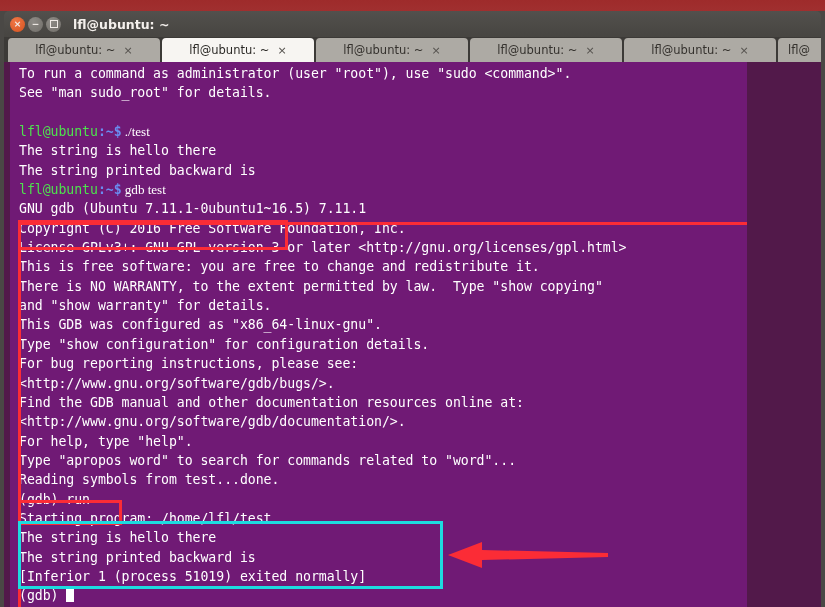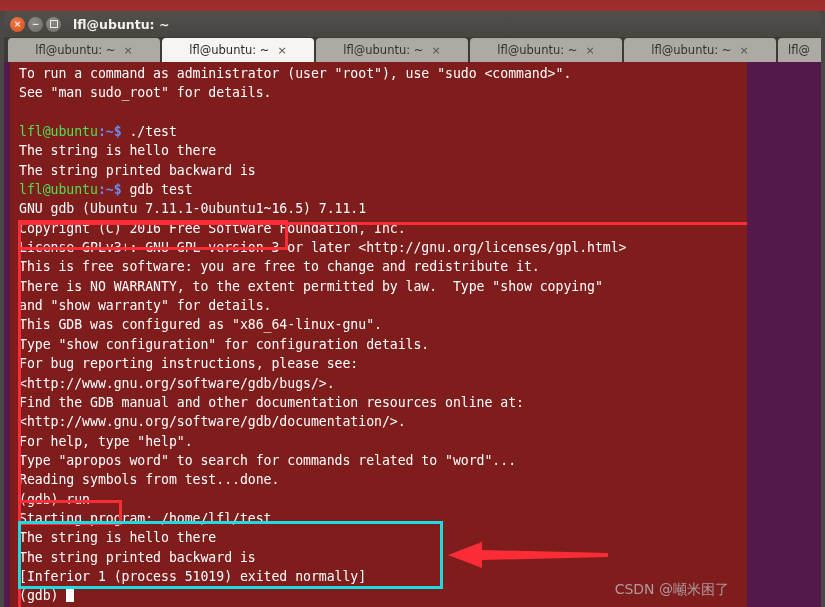--- a/index.html
+++ b/index.html
@@ -126,38 +126,38 @@
     position: relative;
     height: 545px;
     background: #52194a;
     padding-left: 6px;
     box-sizing: border-box;
   }
   .term {
     position: relative;
     width: 737px;
     height: 545px;
-    background: #7f1d1d;
+    background: #701a75;
     overflow: hidden;
   }
   .term-lines {
     position: absolute;
     left: 9px;
     top: 2px;
     font-family: "DejaVu Sans Mono", monospace;
     font-size: 13.2px;
     line-height: 19.35px;
     color: #ffffff;
     white-space: pre;
     letter-spacing: -0.05px;
   }
   .ln { height: 19.35px; }
   .c-user { color: #4ee24e; font-weight: normal; }
   .c-path { color: #6a8cf0; font-weight: bold; }
-  .c-white { color: #ffffff; }
+  .c-white { color: #ffffff; font-family: Liberation Serif, serif; }
   .cursor {
     display: inline-block;
     width: 8px;
     height: 14px;
     background: #ffffff;
     vertical-align: -2px;
   }
   
   .anno {
     position: absolute;
@@ -256,18 +256,17 @@
 
         <div class="anno box-red-outer"></div>
         <div class="anno box-red-cmd"></div>
         <div class="anno box-red-run"></div>
         <div class="anno box-cyan"></div>
 
         <svg class="anno arrow" viewBox="0 0 160 30">
           <polygon points="0,15 34,2 34,10 160,13 160,17 34,20 34,28" fill="#fb2c36"></polygon>
         </svg>
 
-        <div class="watermark">CSDN @噸米困了</div>
       </div>
     </div>
 
   </div>
 </div>
 
 </body></html>

